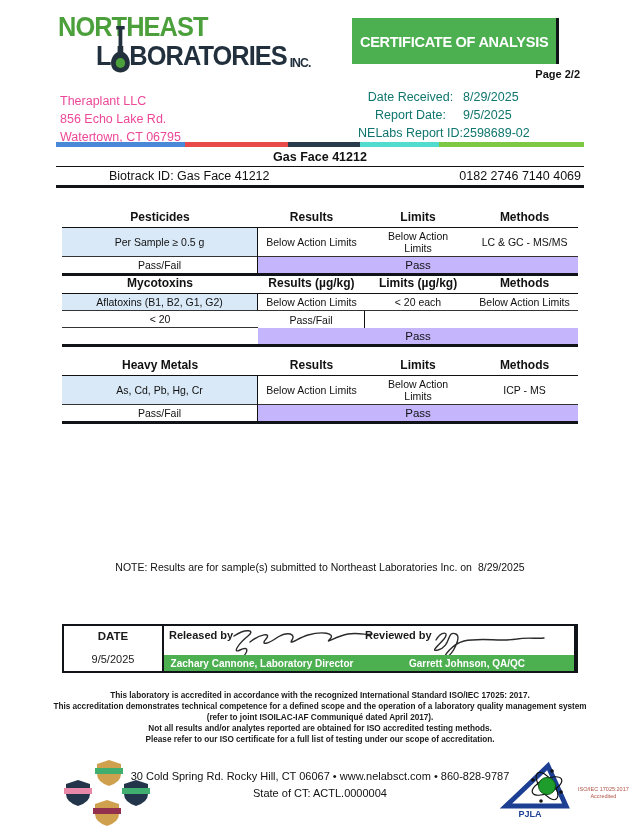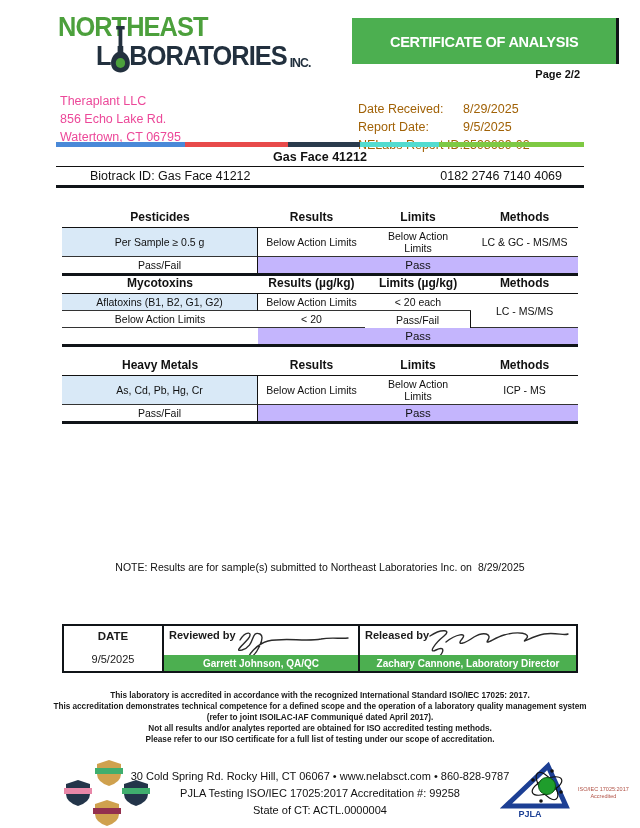--- a/index.html
+++ b/index.html
@@ -11,42 +11,42 @@
   .logo { position:absolute; left:58px; top:14px; line-height:1; }
   .logo-line1 { font-size:27px; font-weight:bold; color:#4ca03c; letter-spacing:-1px;
                 transform:scaleX(0.94); transform-origin:left; }
   .logo-line2 { margin-left:38px; margin-top:2px; font-size:27px; font-weight:bold;
                 color:#22303e; letter-spacing:-1px; white-space:nowrap;
                 transform:scaleX(0.94); transform-origin:left; display:flex; align-items:flex-end; }
   .logo-inc { font-size:13px; font-weight:bold; color:#22303e; margin-left:3px; padding-bottom:1px; }
   .flask-wrap { position:relative; width:20px; height:26px; display:inline-block; }
   .flask-wrap svg { position:absolute; left:0; bottom:-4px; overflow:visible; }
 
-  .banner { position:absolute; left:352px; top:18px; width:267px; height:46px;
+  .banner { position:absolute; left:352px; top:18px; width:207px; height:46px;
             background:#4caf50; border-right:3px solid #101418;
             display:flex; align-items:center; justify-content:center; }
   .banner-text { color:#ffffff; font-weight:bold; font-size:15px; letter-spacing:-0.3px;
                  transform:scaleX(0.97); white-space:nowrap; }
   .page-num { position:absolute; right:60px; top:68px; font-size:11px; font-weight:bold; color:#111; }
 
   .client { position:absolute; left:60px; top:92px; font-size:12.5px; line-height:18px; color:#ec4899; }
-  .meta { position:absolute; left:358px; top:100px; font-size:12.5px; line-height:18px; color:#a16207; }
+  .meta { position:absolute; left:358px; top:88px; font-size:12.5px; line-height:18px; color:#0f766e;text-align:center; }
   .meta-row { display:flex; }
   .meta-label { width:105px; }
   .meta-value { }
 
   
   .color-bar { position:absolute; left:56px; top:142px; width:528px; height:5px; display:flex; }
   .seg { height:100%; }
 
   .sample-title { position:absolute; left:0; top:150px; width:100%; text-align:center;
                   font-size:12.5px; font-weight:bold; color:#111; }
   .rule-thin  { position:absolute; left:56px; width:528px; height:0; border-top:1.5px solid #111; }
   .rule-thick { position:absolute; left:56px; width:528px; height:0; border-top:3px solid #101418; }
-  .biotrack-row { position:absolute; left:48px; top:167px; width:528px; height:17px;
+  .biotrack-row { position:absolute; left:67px; top:167px; width:528px; height:17px;
                   display:flex; justify-content:space-between; align-items:center;
                   font-size:12.5px; color:#111; }
   .biotrack-left { padding-left:42px; }
   .biotrack-right { padding-right:14px; }
 
   
   .lab-table { position:absolute; left:62px; width:516px; display:grid;
                grid-template-columns:38% 20.7% 20.6% 20.7%;
                border-bottom:3px solid #101418; font-size:10.5px; color:#111; }
   .lt-h { font-size:12px; font-weight:bold; text-align:center; padding:2px 0 3px;
@@ -176,21 +176,20 @@
 
   <div class="lab-table" style="top:274px">
     <div class="lt-h">Mycotoxins</div>
     <div class="lt-h">Results (µg/kg)</div>
     <div class="lt-h">Limits (µg/kg)</div>
     <div class="lt-h">Methods</div>
 
     <div class="lt-c cell-blue col1 row-line">Aflatoxins (B1, B2, G1, G2)</div>
     <div class="lt-c row-line">Below Action Limits</div>
     <div class="lt-c row-line">&lt; 20 each</div>
-    <div class="lt-c method-merged">LC - MS/MS</div>
 
     <div class="lt-c row-line">Below Action Limits</div>
     <div class="lt-c row-line">&lt; 20</div>
 
     <div class="lt-c col1">Pass/Fail</div>
     <div class="lt-c cell-green span3 pass-cell">Pass</div>
   </div>
 
   <div class="lab-table" style="top:356px">
     <div class="lt-h">Heavy Metals</div>
@@ -208,39 +207,39 @@
   </div>
 
   <div class="note">
     <span>NOTE: Results are for sample(s) submitted to Northeast Laboratories Inc. on</span><span class="note-date">8/29/2025</span>
   </div>
 
   <div class="signoff">
     <div class="so-date">
       <div class="so-date-label">DATE</div>
       <div class="so-date-value">9/5/2025</div>
+    </div>
+    <div class="so-sig last">
+      <span class="so-sig-label">Released by</span>
+      <svg class="scrawl" style="left:62px; top:-2px" width="150" height="36" viewBox="0 0 150 36">
+        <path d="M8 12 C20 4 30 6 22 12 C12 20 6 30 14 26 C26 20 20 34 12 35 M24 18 C34 10 46 8 40 15 C34 22 42 20 52 13 C62 7 70 10 66 16 C62 22 72 14 82 11 C96 7 110 9 104 15 C98 21 110 12 122 10 C134 8 142 12 146 10" fill="none" stroke="#2a2a2a" stroke-width="1.4" stroke-linecap="round"></path>
+      </svg>
+      <div class="so-green">
+        <span>Zachary Cannone, Laboratory Director</span>
+      </div>
     </div>
     <div class="so-sig">
       <span class="so-sig-label">Reviewed by</span>
       <svg class="scrawl" style="left:62px; top:0px" width="125" height="32" viewBox="0 0 125 32">
         <path d="M14 14 C20 4 28 6 22 13 C16 20 8 26 16 24 C30 20 24 4 34 8 C40 11 30 30 24 31 C20 32 30 18 42 15 C60 11 78 16 95 13 C105 11 115 13 122 12" fill="none" stroke="#2a2a2a" stroke-width="1.4" stroke-linecap="round"></path>
       </svg>
       <div class="so-green">
         <span>Garrett Johnson, QA/QC</span>
       </div>
     </div>
-    <div class="so-sig last">
-      <span class="so-sig-label">Released by</span>
-      <svg class="scrawl" style="left:62px; top:-2px" width="150" height="36" viewBox="0 0 150 36">
-        <path d="M8 12 C20 4 30 6 22 12 C12 20 6 30 14 26 C26 20 20 34 12 35 M24 18 C34 10 46 8 40 15 C34 22 42 20 52 13 C62 7 70 10 66 16 C62 22 72 14 82 11 C96 7 110 9 104 15 C98 21 110 12 122 10 C134 8 142 12 146 10" fill="none" stroke="#2a2a2a" stroke-width="1.4" stroke-linecap="round"></path>
-      </svg>
-      <div class="so-green">
-        <span>Zachary Cannone, Laboratory Director</span>
-      </div>
-    </div>
   </div>
 
   <div class="accred">
     <div>This laboratory is accredited in accordance with the recognized International Standard ISO/IEC 17025: 2017.</div>
     <div>This accreditation demonstrates technical competence for a defined scope and the operation of a laboratory quality management system</div>
     <div>(refer to joint ISOILAC-IAF Communiqué dated April 2017).</div>
     <div>Not all results and/or analytes reported are obtained for ISO accredited testing methods.</div>
     <div>Please refer to our ISO certificate for a full list of testing under our scope of accreditation.</div>
   </div>
 
@@ -264,21 +263,20 @@
 
       <g transform="translate(33,40)">
         <path d="M12 0 L24 4 L24 14 Q24 22 12 26 Q0 22 0 14 L0 4 Z" fill="#cfa14e"></path>
         <rect x="-2" y="8" width="28" height="6" fill="#93304e"></rect>
       </g>
     </svg>
   </div>
 
   <div class="footer-center">
     <div>30 Cold Spring Rd. Rocky Hill, CT 06067  •  www.nelabsct.com  •  860-828-9787</div>
-    <div>PJLA Testing ISO/IEC 17025:2017 Accreditation #: 99258</div>
     <div>State of CT: ACTL.0000004</div>
   </div>
 
   <div class="pjla">
     <svg width="78" height="62" viewBox="0 0 78 62">
       <polygon points="6,48 66,48 48,8" fill="none" stroke="#1c3f94" stroke-width="5"></polygon>
       <g>
         <ellipse cx="47" cy="28" rx="16" ry="7" fill="none" stroke="#111" stroke-width="1.2" transform="rotate(-25 47 28)"></ellipse>
         <ellipse cx="47" cy="28" rx="16" ry="7" fill="none" stroke="#111" stroke-width="1.2" transform="rotate(55 47 28)"></ellipse>
         <circle cx="47" cy="28" r="8.5" fill="#1f9d2c" stroke="#0c5c14" stroke-width="1"></circle>

